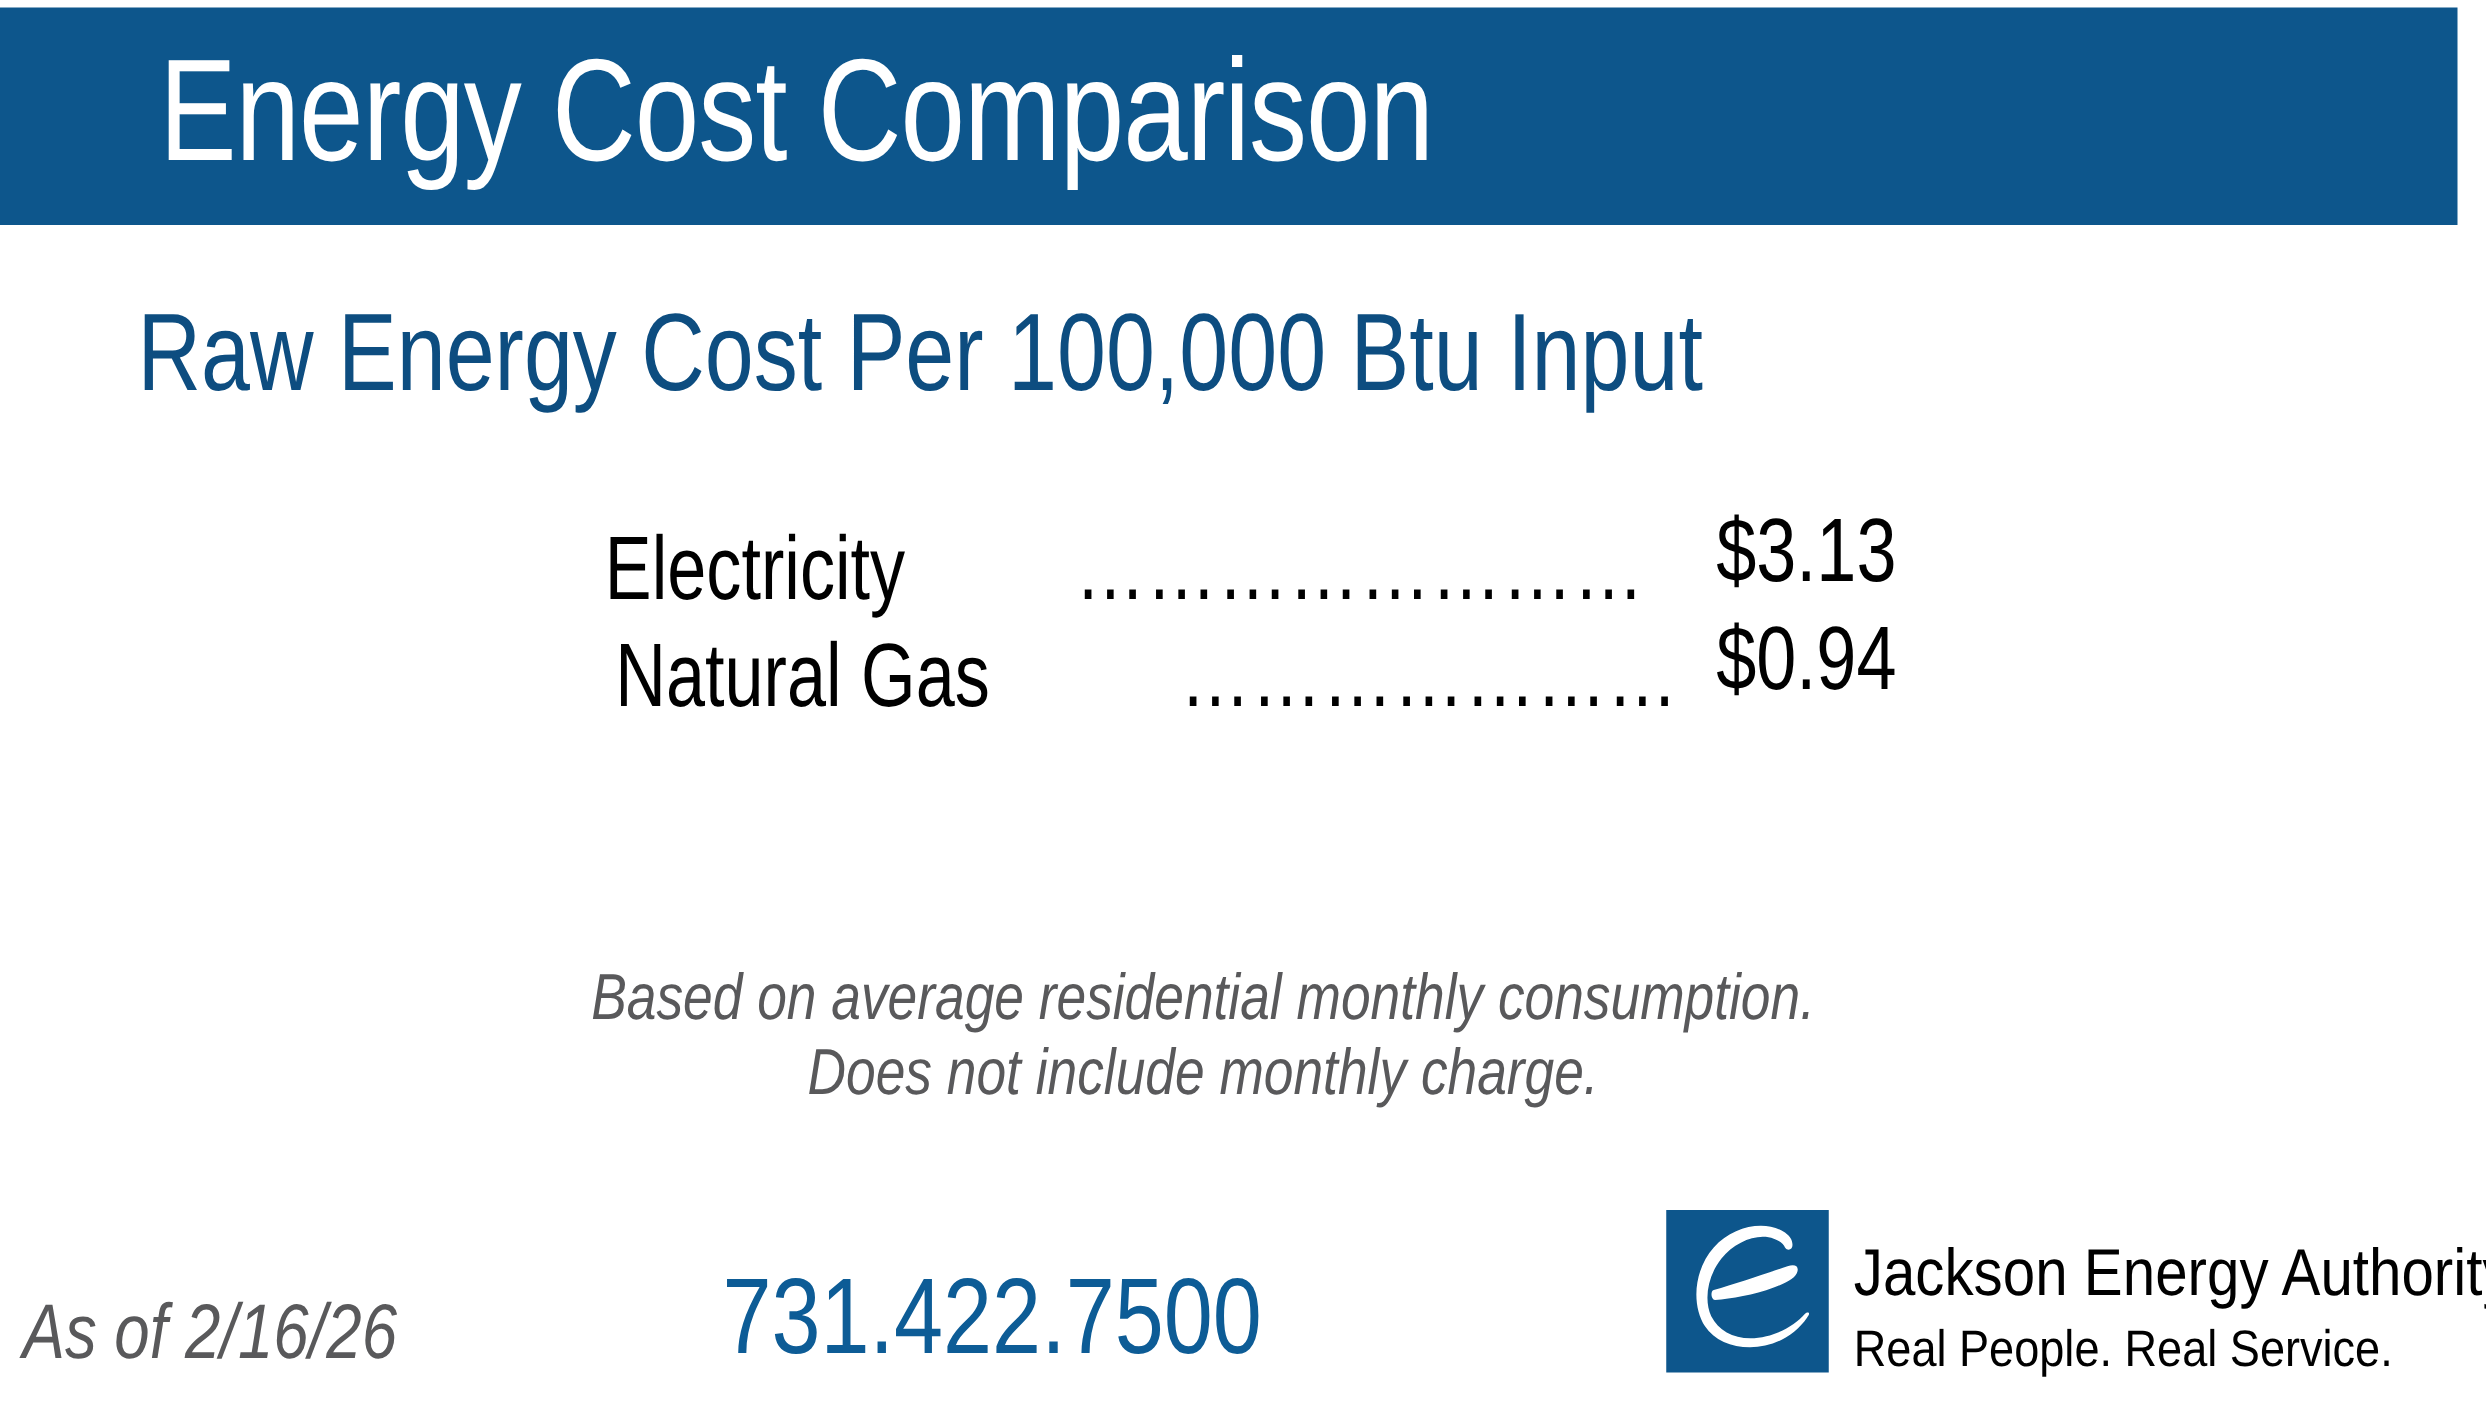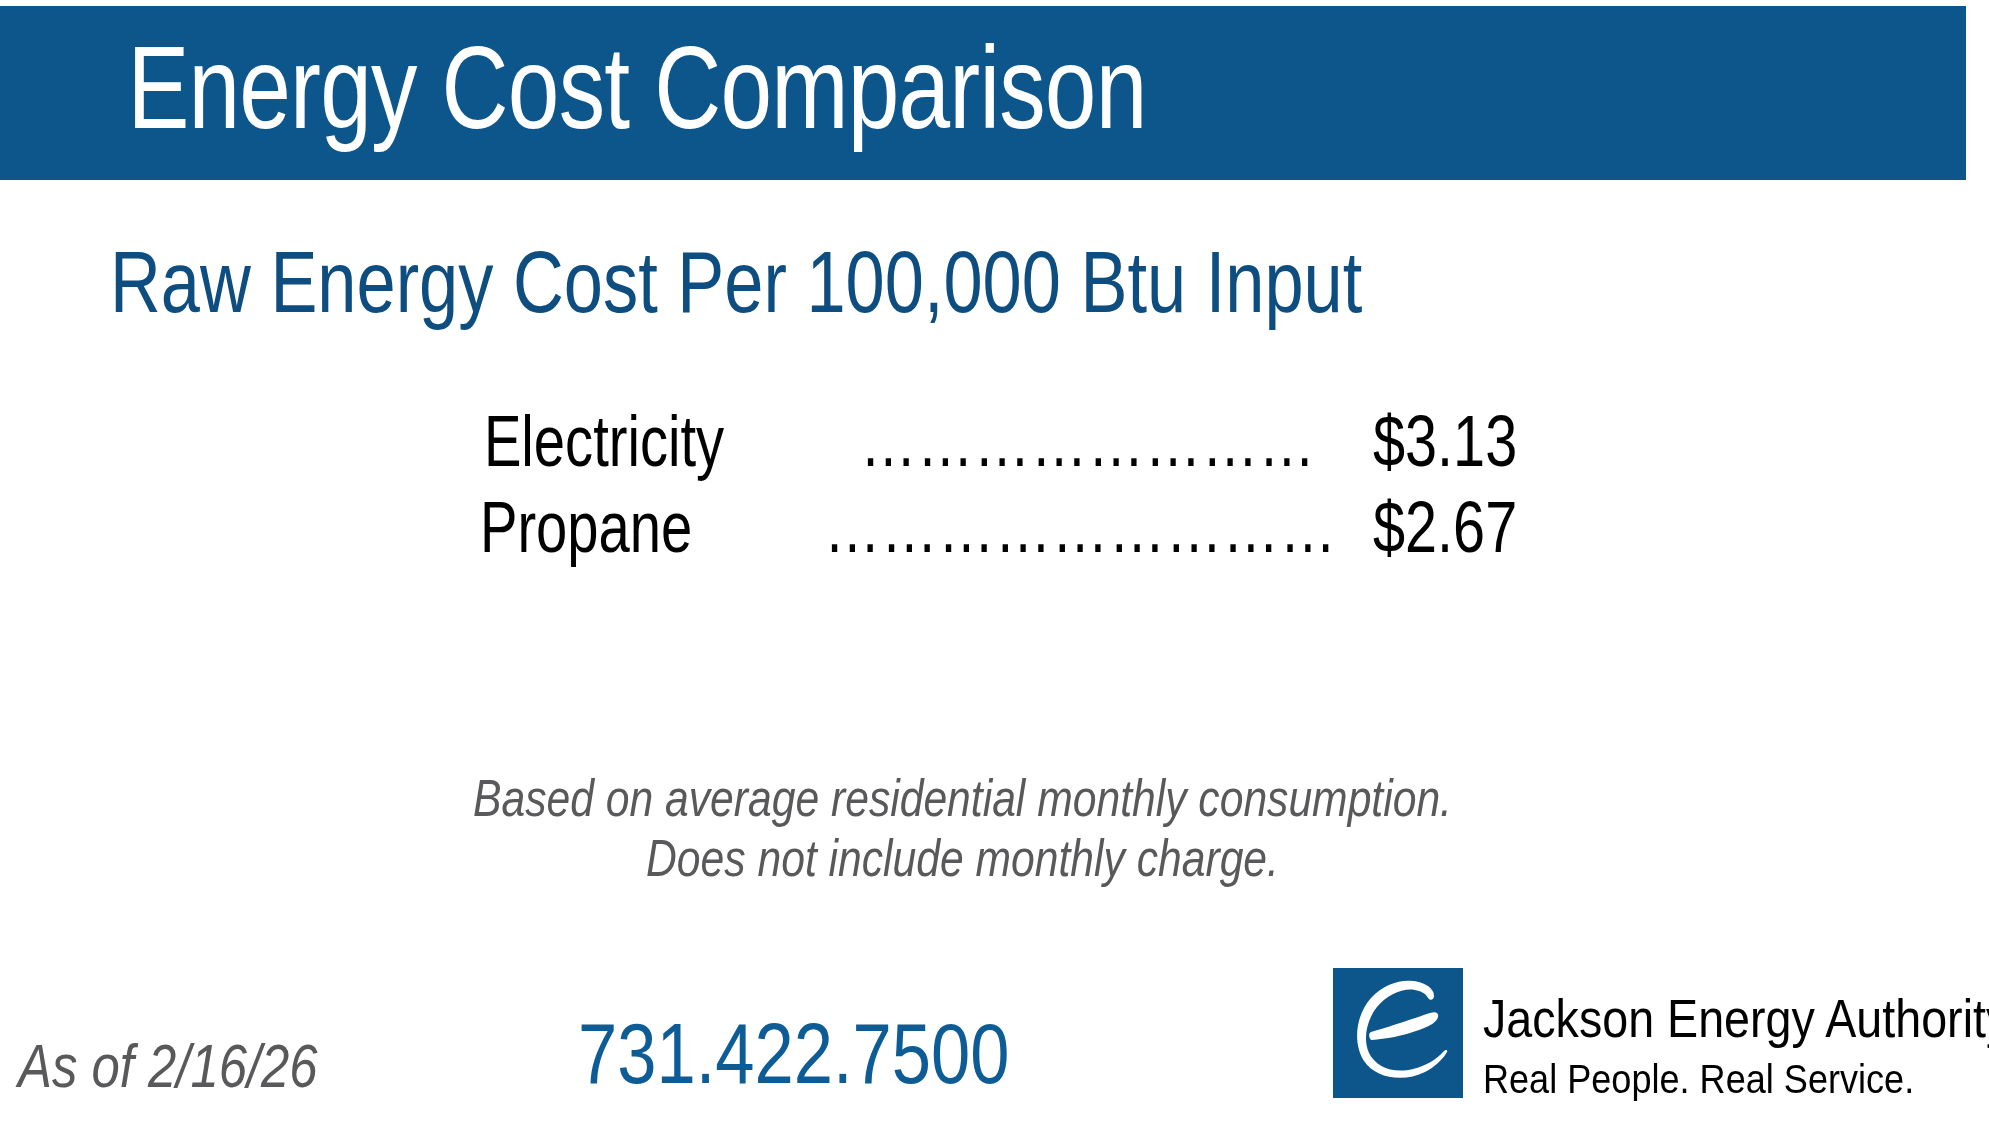--- a/index.html
+++ b/index.html
@@ -56,21 +56,21 @@
 
   
   #cost-table {
     position: absolute;
     left: 0px;
     top: 405px;
     width: 1989px;
   }
   .cost-row {
     display: flex;
-    align-items: flex-start;
+    align-items: flex-end;
     height: 86px;
     padding-left: 450px;
     box-sizing: border-box;
   }
   .cost-label {
     color: #000000;
     font-size: 72px;
     line-height: 1;
     transform: scaleX(0.78);
     transform-origin: left baseline;
@@ -202,29 +202,29 @@
 
   <div class="row-wrap">
     <div class="cost-row">
       <span class="cost-label">Electricity</span>
       <span style="display:inline-block;width:38px"></span>
       <span class="cost-leader">……………………</span>
     </div>
     <span class="cost-value" style="top:0">$3.13</span>
   </div>
 
-
   <div class="row-wrap">
     <div class="cost-row">
-      <span class="cost-label">Propane</span>
-      <span style="display:inline-block;width:30px"></span>
-      <span class="cost-leader">………………………</span>
+      <span class="cost-label">Natural Gas</span>
+      <span style="display:inline-block;width:54px"></span>
+      <span class="cost-leader">…………………</span>
     </div>
-    <span class="cost-value" style="top:0">$2.67</span>
-  </div>
+    <span class="cost-value" style="top:0">$0.94</span>
+  </div>
+
 
 </div>
 
 <div id="footnote">
   <span class="fn-line">Based on average residential monthly consumption.</span>
   <span class="fn-line">Does not include monthly charge.</span>
 </div>
 
 <div id="as-of">As of 2/16/26</div>
 

